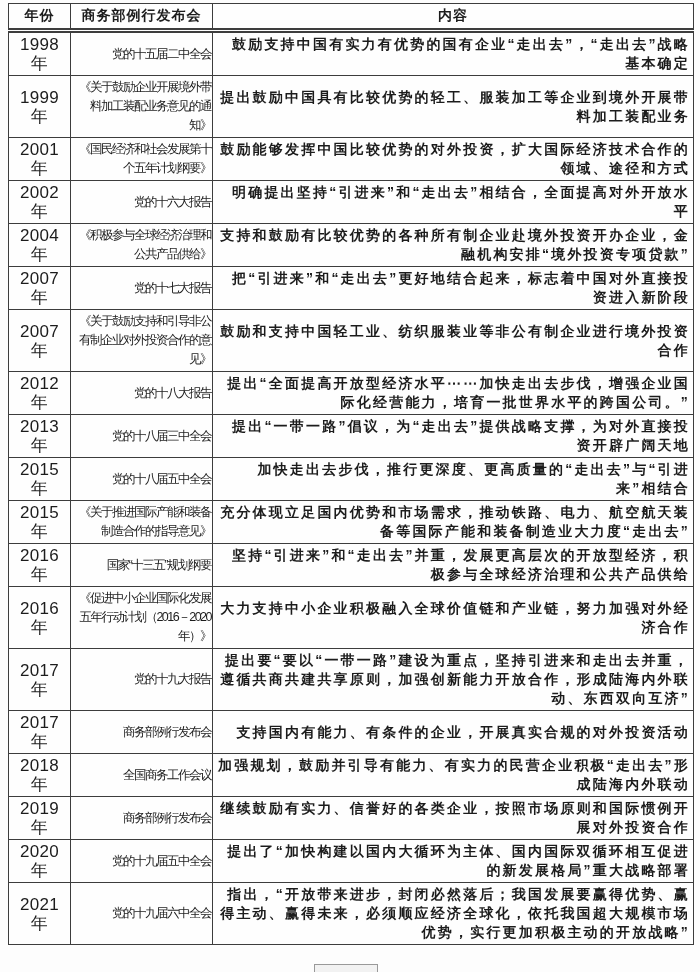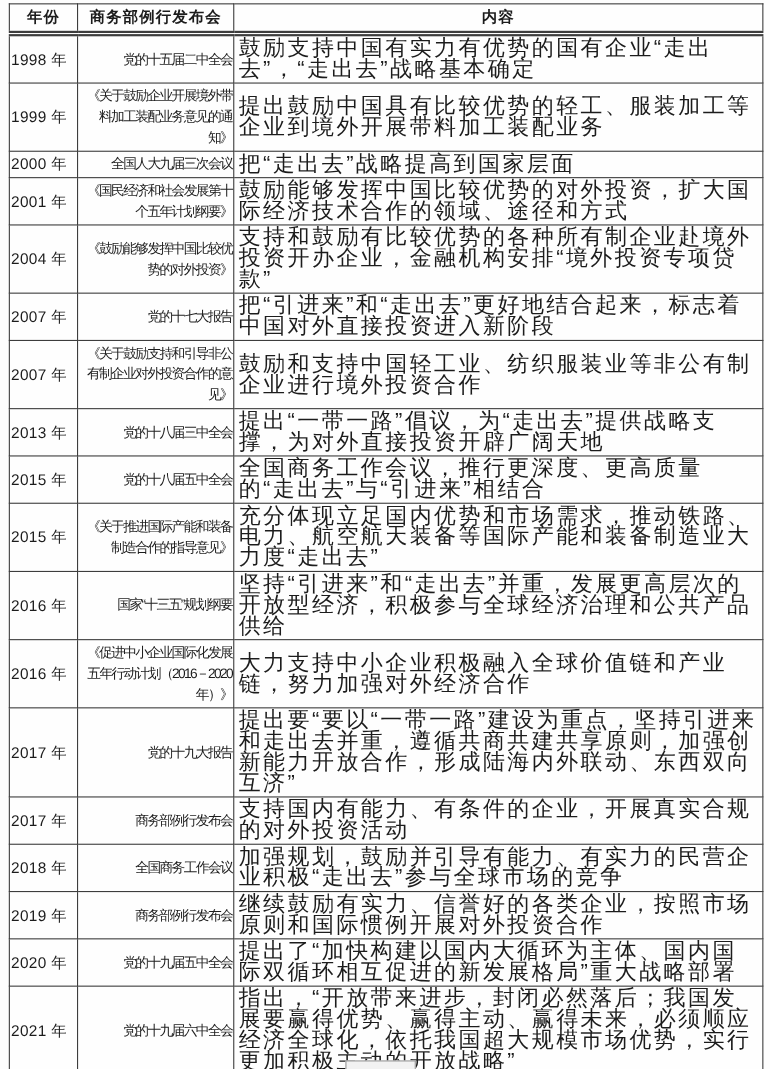--- a/index.html
+++ b/index.html
@@ -36,40 +36,41 @@
     font-size: 14px;
     font-weight: bold;
     letter-spacing: 1px;
     padding: 3px 2px;
     text-align: center;
     border-bottom: 5px double #3d3d3d;
     white-space: nowrap;
     overflow: hidden;
   }
   .policy-table td.col-year {
-    text-align: left;
-    font-size: 14px;
+    text-align: center;
+    font-size: 17px;
     letter-spacing: 0.3px;
     padding: 2px 1px;
     line-height: 19px;
   }
   .policy-table td.col-policy {
     text-align: right;
     font-size: 12.5px;
     letter-spacing: -1.5px;
     padding: 2px 1px;
     line-height: 19px;
   }
   .policy-table td.col-content {
-    text-align: left;
-    font-size: 20px;
+    text-align: right;
+    font-size: 14px;
     letter-spacing: 2.2px;
     padding: 2px 3px 2px 4px;
     line-height: 19px;
     word-break: break-all;
+    font-weight: bold;
   }
   .bottom-artifact {
     position: absolute;
     left: 314px;
     top: 964px;
     width: 62px;
     height: 10px;
     border: 1px solid #999;
     border-bottom: none;
     background: #f2f2f2;
@@ -98,53 +99,58 @@
           <td class="col-year">1998 年</td>
           <td class="col-policy">党的十五届二中全会</td>
           <td class="col-content">鼓励支持中国有实力有优势的国有企业“走出去”，“走出去”战略基本确定</td>
         </tr>
         <tr>
           <td class="col-year">1999 年</td>
           <td class="col-policy">《关于鼓励企业开展境外带料加工装配业务意见的通知》</td>
           <td class="col-content">提出鼓励中国具有比较优势的轻工、服装加工等企业到境外开展带料加工装配业务</td>
         </tr>
         <tr>
-          <td class="col-year">2000 年</td>
-          <td class="col-policy">全国人大九届三次会议</td>
-          <td class="col-content">把“走出去”战略提高到国家层面</td>
-        </tr>
-        <tr>
           <td class="col-year">2001 年</td>
           <td class="col-policy">《国民经济和社会发展第十个五年计划纲要》</td>
           <td class="col-content">鼓励能够发挥中国比较优势的对外投资，扩大国际经济技术合作的领域、途径和方式</td>
         </tr>
         <tr>
+          <td class="col-year">2002 年</td>
+          <td class="col-policy">党的十六大报告</td>
+          <td class="col-content">明确提出坚持“引进来”和“走出去”相结合，全面提高对外开放水平</td>
+        </tr>
+        <tr>
           <td class="col-year">2004 年</td>
-          <td class="col-policy">《鼓励能够发挥中国比较优势的对外投资》</td>
+          <td class="col-policy">《积极参与全球经济治理和公共产品供给》</td>
           <td class="col-content">支持和鼓励有比较优势的各种所有制企业赴境外投资开办企业，金融机构安排“境外投资专项贷款”</td>
         </tr>
         <tr>
           <td class="col-year">2007 年</td>
           <td class="col-policy">党的十七大报告</td>
           <td class="col-content">把“引进来”和“走出去”更好地结合起来，标志着中国对外直接投资进入新阶段</td>
         </tr>
         <tr>
           <td class="col-year">2007 年</td>
           <td class="col-policy">《关于鼓励支持和引导非公有制企业对外投资合作的意见》</td>
           <td class="col-content">鼓励和支持中国轻工业、纺织服装业等非公有制企业进行境外投资合作</td>
         </tr>
         <tr>
+          <td class="col-year">2012 年</td>
+          <td class="col-policy">党的十八大报告</td>
+          <td class="col-content">提出“全面提高开放型经济水平⋯⋯加快走出去步伐，增强企业国际化经营能力，培育一批世界水平的跨国公司。”</td>
+        </tr>
+        <tr>
           <td class="col-year">2013 年</td>
           <td class="col-policy">党的十八届三中全会</td>
           <td class="col-content">提出“一带一路”倡议，为“走出去”提供战略支撑，为对外直接投资开辟广阔天地</td>
         </tr>
         <tr>
           <td class="col-year">2015 年</td>
           <td class="col-policy">党的十八届五中全会</td>
-          <td class="col-content">全国商务工作会议，推行更深度、更高质量的“走出去”与“引进来”相结合</td>
+          <td class="col-content">加快走出去步伐，推行更深度、更高质量的“走出去”与“引进来”相结合</td>
         </tr>
         <tr>
           <td class="col-year">2015 年</td>
           <td class="col-policy">《关于推进国际产能和装备制造合作的指导意见》</td>
           <td class="col-content">充分体现立足国内优势和市场需求，推动铁路、电力、航空航天装备等国际产能和装备制造业大力度“走出去”</td>
         </tr>
         <tr>
           <td class="col-year">2016 年</td>
           <td class="col-policy">国家“十三五”规划纲要</td>
           <td class="col-content">坚持“引进来”和“走出去”并重，发展更高层次的开放型经济，积极参与全球经济治理和公共产品供给</td>
@@ -160,21 +166,21 @@
           <td class="col-content">提出要“要以“一带一路”建设为重点，坚持引进来和走出去并重，遵循共商共建共享原则，加强创新能力开放合作，形成陆海内外联动、东西双向互济”</td>
         </tr>
         <tr>
           <td class="col-year">2017 年</td>
           <td class="col-policy">商务部例行发布会</td>
           <td class="col-content">支持国内有能力、有条件的企业，开展真实合规的对外投资活动</td>
         </tr>
         <tr>
           <td class="col-year">2018 年</td>
           <td class="col-policy">全国商务工作会议</td>
-          <td class="col-content">加强规划，鼓励并引导有能力、有实力的民营企业积极“走出去”参与全球市场的竞争</td>
+          <td class="col-content">加强规划，鼓励并引导有能力、有实力的民营企业积极“走出去”形成陆海内外联动</td>
         </tr>
         <tr>
           <td class="col-year">2019 年</td>
           <td class="col-policy">商务部例行发布会</td>
           <td class="col-content">继续鼓励有实力、信誉好的各类企业，按照市场原则和国际惯例开展对外投资合作</td>
         </tr>
         <tr>
           <td class="col-year">2020 年</td>
           <td class="col-policy">党的十九届五中全会</td>
           <td class="col-content">提出了“加快构建以国内大循环为主体、国内国际双循环相互促进的新发展格局”重大战略部署</td>

